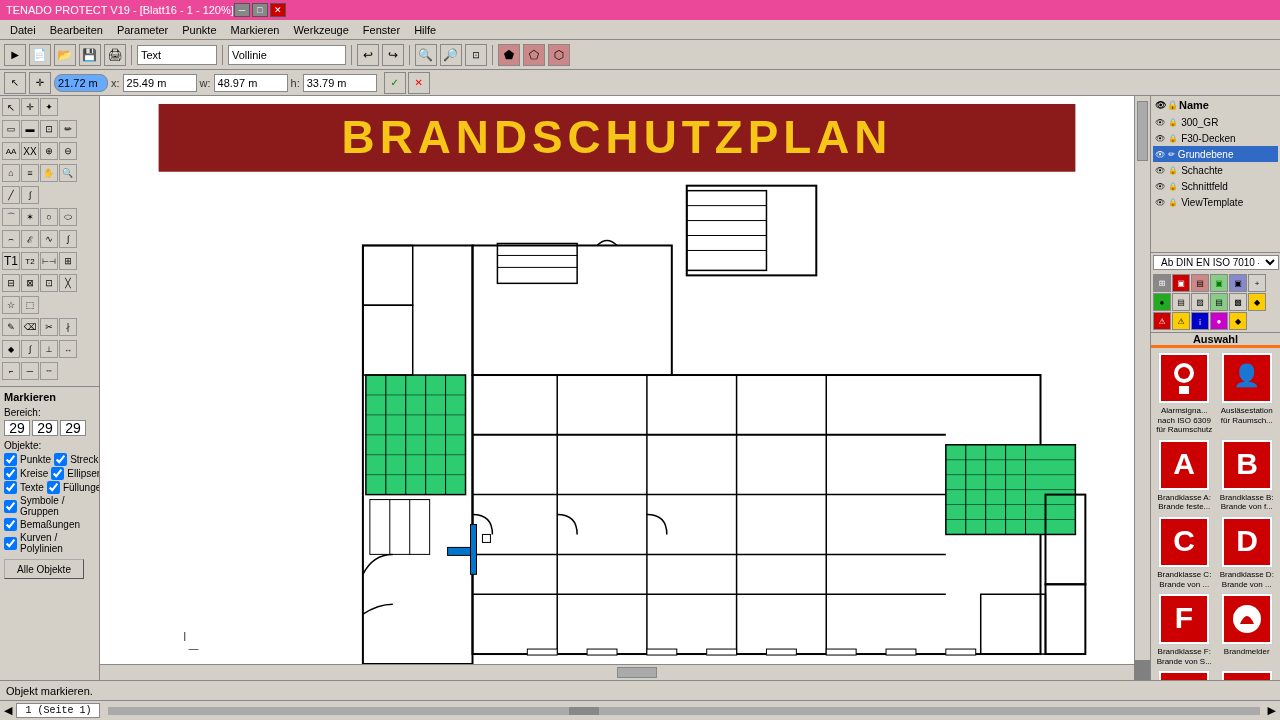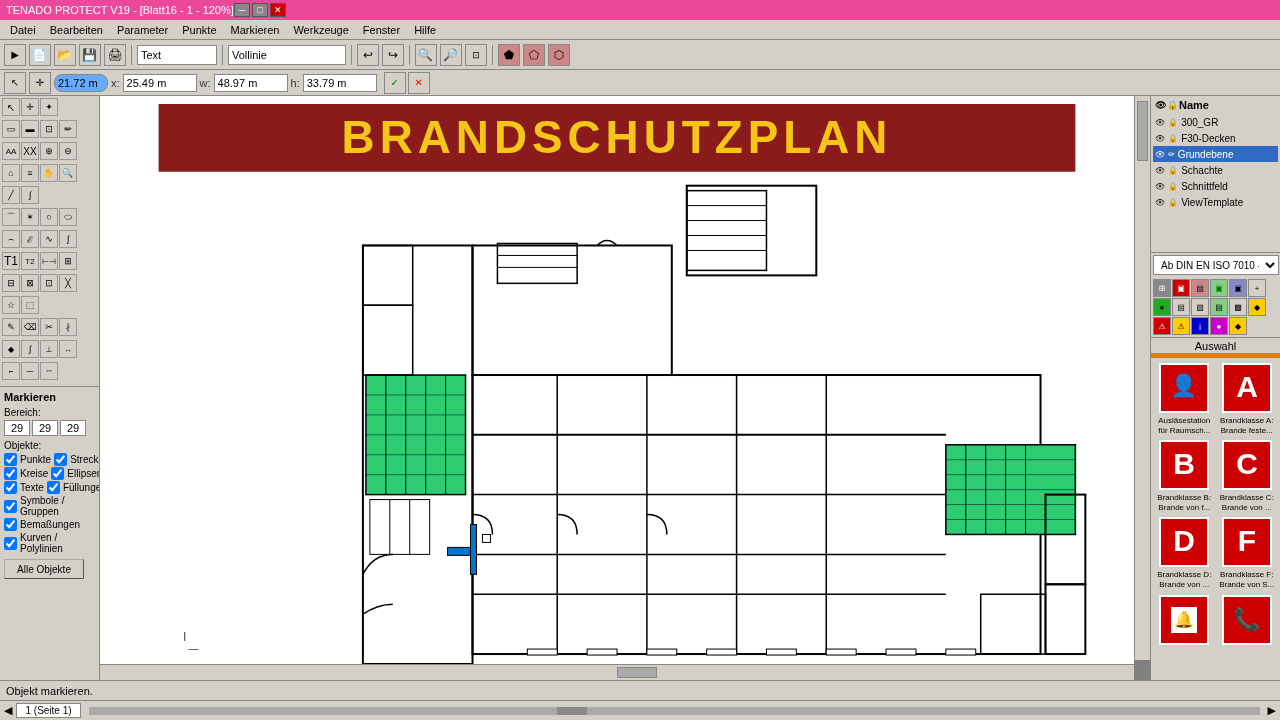--- a/index.html
+++ b/index.html
@@ -124,21 +124,21 @@
     
     #markieren-panel {
       padding: 4px;
       border-top: 1px solid #888;
       margin-top: 4px;
     }
     #markieren-panel h4 { font-size: 11px; font-weight: bold; margin-bottom: 4px; }
     .panel-label { font-size: 10px; margin-bottom: 2px; display: block; }
     .checkbox-row { display: flex; align-items: center; gap: 3px; font-size: 10px; margin-bottom: 1px; }
     .range-row { display: flex; gap: 2px; margin-bottom: 4px; }
-    .range-input { width: 26px; height: 16px; border: 1px solid #888; background: white; font-size: 11px; text-align: center; }
+    .range-input { width: 26px; height: 16px; border: 1px solid #888; background: white; font-size: 14px; text-align: center; }
     .all-objects-btn {
       width: 80px; height: 20px;
       border: 1px outset #aaa;
       background: #d4d0c8;
       cursor: pointer;
       font-size: 10px;
       margin-top: 4px;
     }
 
     
@@ -246,26 +246,26 @@
       text-align: center;
       max-width: 60px;
       margin-top: 2px;
       line-height: 1.2;
     }
 
     
     #auswahl-label {
       height: 20px;
       background: #d4d0c8;
-      border-bottom: 5px solid #f97316;
+      border-bottom: 3px solid #f97316;
       display: flex;
       align-items: center;
       justify-content: center;
       font-size: 11px;
-      font-weight: normal;
+      font-weight: bold;
     }
 
     
     #status-bar {
       height: 20px;
       background: #d4d0c8;
       border-top: 1px solid #888;
       display: flex;
       align-items: center;
       padding: 0 6px;
@@ -282,20 +282,21 @@
       padding: 0 4px;
       gap: 4px;
       font-size: 11px;
     }
     .page-tab {
       padding: 1px 8px;
       border: 1px solid #888;
       background: white;
       cursor: pointer;
       font-size: 10px;
+      font-family: Liberation Mono, monospace;
     }
 
     
     #floor-plan {
       position: absolute;
       top: 0; left: 0; right: 0; bottom: 0;
     }
 
     
     .scroll-thumb-v {
@@ -678,20 +679,31 @@
       <div class="sym-tool-btn" style="background:#fc0">⚠</div>
       <div class="sym-tool-btn" style="background:#00c;color:white">ℹ</div>
       <div class="sym-tool-btn" style="background:#c0c;color:white">●</div>
       <div class="sym-tool-btn" style="background:#fc0">◆</div>
     </div>
 
     <div id="auswahl-label">Auswahl</div>
 
     <div id="symbol-grid">
 
+      <div class="symbol-item">
+        <div class="symbol-icon-box">
+          <svg width="50" height="50" viewBox="0 0 50 50">
+            <rect x="2" y="2" width="46" height="46" fill="#cc0000"></rect>
+            <circle cx="25" cy="20" r="10" fill="white"></circle>
+            <circle cx="25" cy="20" r="6" fill="#cc0000"></circle>
+            <rect x="20" y="33" width="10" height="8" fill="white"></rect>
+          </svg>
+        </div>
+        <span class="symbol-label">Alarmsigna... nach ISO 6309 für Raumschutz</span>
+      </div>
 
       <div class="symbol-item">
         <div class="symbol-icon-box">
           <svg width="50" height="50" viewBox="0 0 50 50">
             <rect x="2" y="2" width="46" height="46" fill="#cc0000"></rect>
             <text x="25" y="30" text-anchor="middle" fill="white" font-size="22" font-weight="bold">👤</text>
           </svg>
         </div>
         <span class="symbol-label">Ausläsestation für Raumsch...</span>
       </div>
@@ -739,20 +751,30 @@
       <div class="symbol-item">
         <div class="symbol-icon-box">
           <svg width="50" height="50" viewBox="0 0 50 50">
             <rect x="2" y="2" width="46" height="46" fill="#cc0000"></rect>
             <text x="25" y="34" text-anchor="middle" fill="white" font-size="30" font-weight="bold">F</text>
           </svg>
         </div>
         <span class="symbol-label">Brandklasse F: Brande von S...</span>
       </div>
 
+      <div class="symbol-item">
+        <div class="symbol-icon-box">
+          <svg width="50" height="50" viewBox="0 0 50 50">
+            <rect x="2" y="2" width="46" height="46" fill="#cc0000"></rect>
+            <circle cx="25" cy="25" r="14" fill="white"></circle>
+            <path d="M 18 30 Q 25 14 32 30" fill="#cc0000"></path>
+          </svg>
+        </div>
+        <span class="symbol-label">Brandmelder</span>
+      </div>
 
       <div class="symbol-item">
         <div class="symbol-icon-box">
           <svg width="50" height="50" viewBox="0 0 50 50">
             <rect x="2" y="2" width="46" height="46" fill="#cc0000"></rect>
             <rect x="12" y="12" width="26" height="26" fill="white"></rect>
             <text x="25" y="30" text-anchor="middle" fill="#cc0000" font-size="16" font-weight="bold">🔔</text>
           </svg>
         </div>
 

